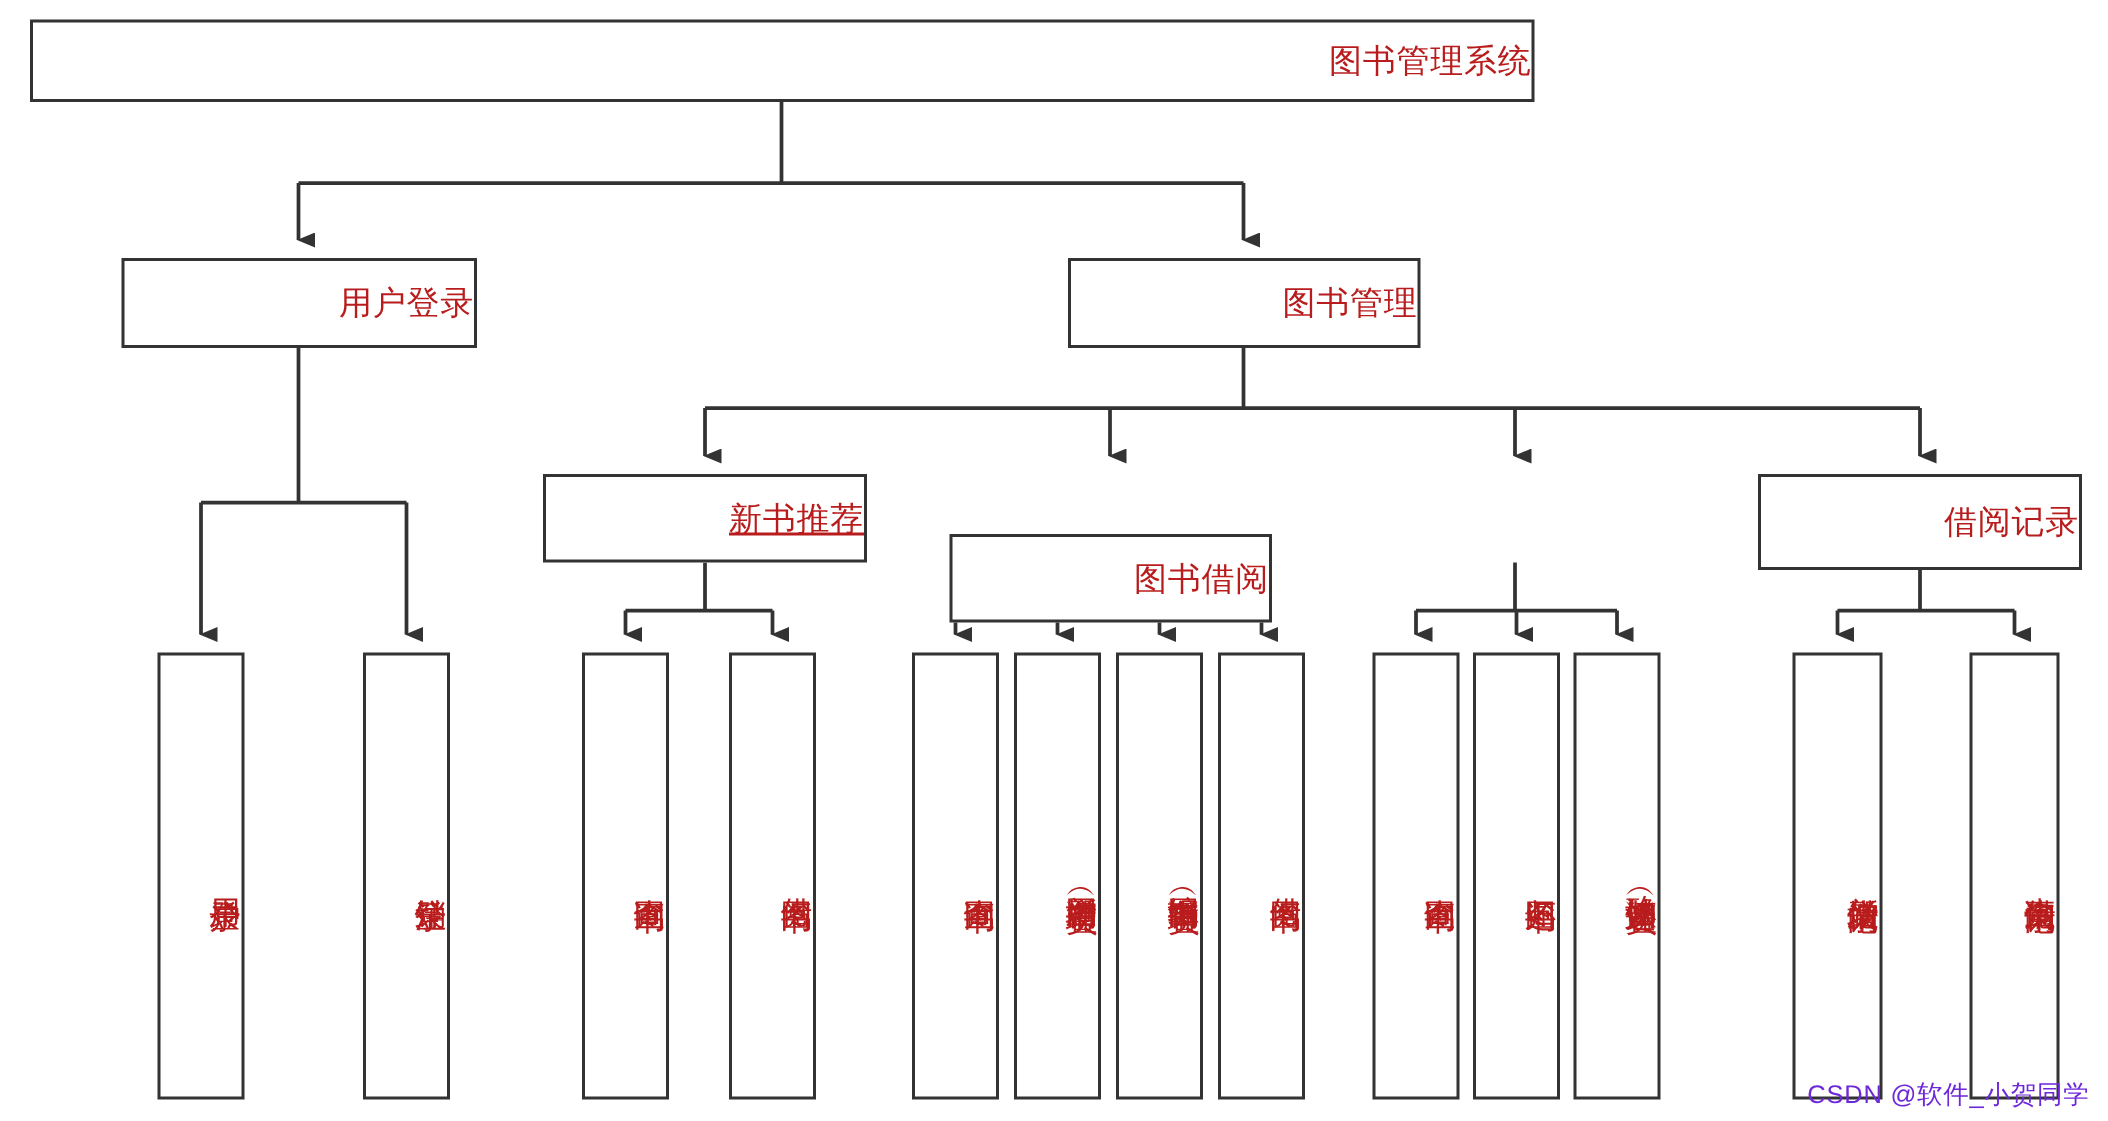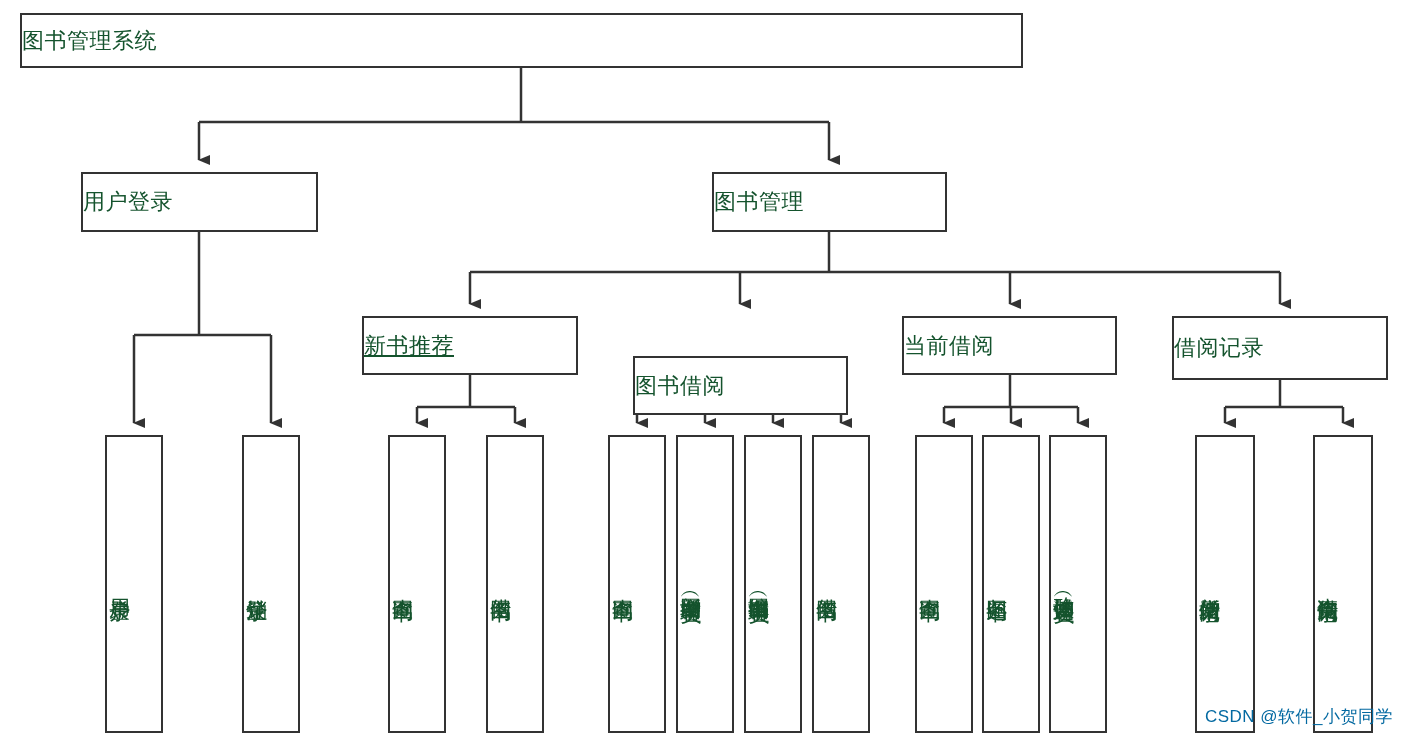--- a/index.html
+++ b/index.html
@@ -24,45 +24,45 @@
     width: 1405px;
     height: 747px;
   }
   .node-box {
     position: absolute;
     box-sizing: border-box;
     background: #ffffff;
     border: 2px solid #333333;
     display: flex;
     align-items: center;
-    justify-content: flex-start;
-    color: #14532d;
+    justify-content: flex-end;
+    color: #b91c1c;
   }
   .node-label {
     text-align: center;
     line-height: 1.18;
     letter-spacing: 0.5px;
   }
   .node-horizontal .node-label {
     writing-mode: horizontal-tb;
     font-size: 22px;
   }
   .node-vertical .node-label {
     writing-mode: vertical-rl;
     text-orientation: upright;
     font-size: 21px;
     letter-spacing: 1px;
     max-height: 280px;
   }
   .watermark {
     position: absolute;
     right: 12px;
-    bottom: 19px;
+    bottom: 6px;
     font-size: 17px;
-    color: #0369a1;
+    color: #6d28d9;
     white-space: nowrap;
     letter-spacing: 0.5px;
   }
 </style>
 </head>
 <body>
 
 <div id="canvas">
 
   <svg id="diagram-svg" viewBox="0 0 1405 747" xmlns="http://www.w3.org/2000/svg">
@@ -118,23 +118,20 @@
   <div class="node-box node-horizontal" style="left: 712px; top: 172px; width: 235px; height: 60px;">
     <span class="node-label">图书管理</span>
   </div>
 
   <div class="node-box node-horizontal" style="left: 362px; top: 316px; width: 216px; height: 59px; text-decoration: underline;">
     <span class="node-label">新书推荐</span>
   </div>
   <div class="node-box node-horizontal" style="left: 633px; top: 316px; width: 215px; height: 59px; margin-top: 40px;">
     <span class="node-label">图书借阅</span>
   </div>
-  <div class="node-box node-horizontal" style="left: 902px; top: 316px; width: 215px; height: 59px;">
-    <span class="node-label">当前借阅</span>
-  </div>
   <div class="node-box node-horizontal" style="left: 1172px; top: 316px; width: 216px; height: 64px;">
     <span class="node-label">借阅记录</span>
   </div>
 
   <div class="node-box node-vertical" style="left: 105px; top: 435px; width: 58px; height: 298px;">
     <span class="node-label">用户登录</span>
   </div>
   <div class="node-box node-vertical" style="left: 242px; top: 435px; width: 58px; height: 298px;">
     <span class="node-label">注销登录</span>
   </div>

